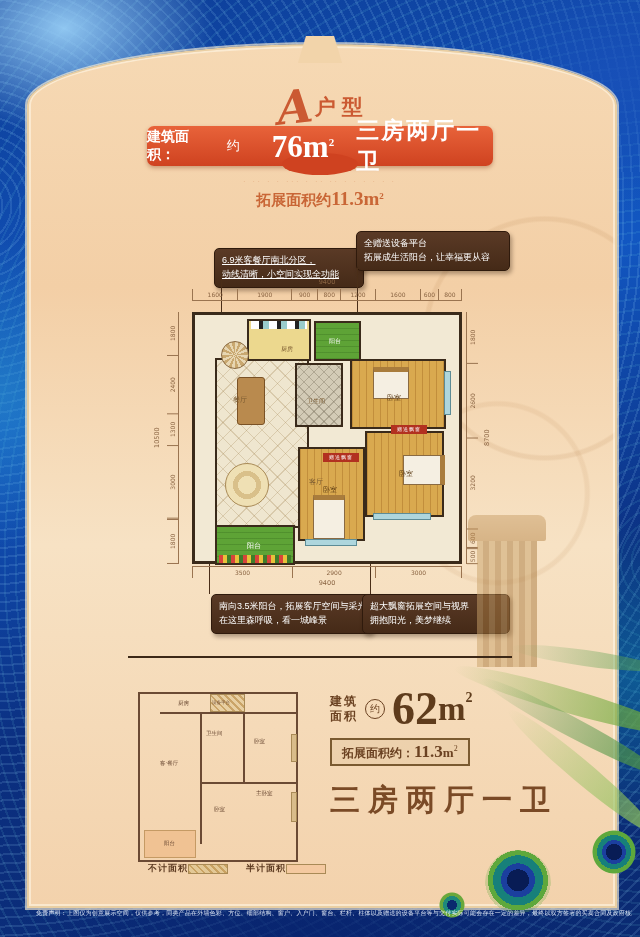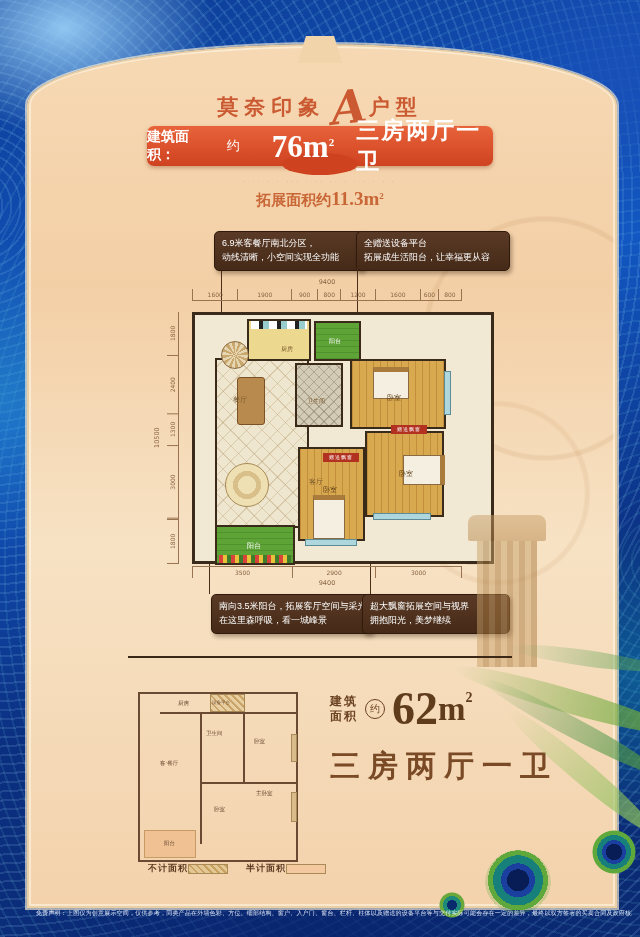--- a/index.html
+++ b/index.html
@@ -47,21 +47,21 @@
     letter-spacing:3px;color:rgba(200,110,60,.5);}
   .expand{position:absolute;left:0;top:188px;width:100%;text-align:center;color:#c96636;font-weight:bold;}
   .expand .e-label{font-size:15px;}
   .expand .e-val{font-size:19px;}
   .expand sup{font-size:9px;}
   
   .callout{position:absolute;background:linear-gradient(180deg,#5a3a26,#452a17);border:1px solid #2f1a0c;
     border-radius:5px;color:#fff;font-size:9px;line-height:1.55;padding:5px 7px;
     box-shadow:2px 3px 4px rgba(40,20,5,.35);font-family:"Liberation Sans","DejaVu Sans",sans-serif;}
   .callout span{display:block;white-space:nowrap;}
-  .c1{left:214px;top:231px;width:134px;}
+  .c1{left:214px;top:248px;width:134px;text-decoration:underline;}
   .c2{left:356px;top:231px;width:138px;}
   .c3{left:211px;top:594px;width:146px;}
   .c4{left:362px;top:594px;width:132px;}
   .leader{position:absolute;width:1px;background:#4a2e18;}
   .l1{left:221px;top:271px;height:196px;}
   .l2{left:357px;top:268px;height:72px;}
   .l3{left:209px;top:556px;height:38px;}
   .l4{left:370px;top:500px;height:94px;}
   .dot{position:absolute;width:5px;height:5px;border-radius:50%;background:#3c2412;}
   .d1{left:219px;top:465px;} .d2{left:355px;top:338px;} .d4{left:368px;top:497px;}
@@ -78,21 +78,21 @@
   .dimcol span{display:flex;align-items:center;justify-content:center;border-top:1px solid #9a7450;
     writing-mode:vertical-rl;transform:rotate(180deg);overflow:hidden;}
   .dimcol span:last-child{border-bottom:1px solid #9a7450;}
   .dim-left{left:167px;top:312px;height:252px;border-right:1px solid #9a7450;}
   .dim-right{left:466px;top:312px;height:252px;border-left:1px solid #9a7450;}
   .dim-left-total{position:absolute;left:152px;top:312px;height:252px;width:10px;display:flex;align-items:center;
     justify-content:center;writing-mode:vertical-rl;transform:rotate(180deg);font-size:6.5px;}
   .dim-right-total{position:absolute;left:482px;top:312px;height:252px;width:10px;display:flex;align-items:center;
     justify-content:center;writing-mode:vertical-rl;transform:rotate(180deg);font-size:6.5px;}
   
-  .plan{position:absolute;left:192px;top:312px;width:302px;height:252px;border:3px solid #3a2a1a;
+  .plan{position:absolute;left:192px;top:312px;width:270px;height:252px;border:3px solid #3a2a1a;
     box-sizing:border-box;background:#f2e9d4;}
   .room{position:absolute;border:2px solid #3a2a1a;box-sizing:border-box;}
   .lbl{position:absolute;font-size:7px;color:#7a5a30;white-space:nowrap;}
   .tile{background:
      repeating-linear-gradient(45deg, rgba(160,130,80,.28) 0 1px, transparent 1px 11px),
      repeating-linear-gradient(-45deg, rgba(160,130,80,.28) 0 1px, transparent 1px 11px),#efe6cf;}
   .wood{background:repeating-linear-gradient(90deg, rgba(140,80,15,.3) 0 1px, transparent 1px 7px),#d9a94f;}
   .green{background:repeating-linear-gradient(0deg, rgba(40,90,20,.25) 0 1px, transparent 1px 6px),#5ea336;}
   .bathtile{background:
      repeating-linear-gradient(45deg, rgba(110,100,80,.35) 0 1px, transparent 1px 7px),
@@ -158,21 +158,20 @@
 </style>
 </head>
 <body>
 
 <div class="bg"></div>
 
 <div class="panel"></div>
 <div class="keystone"></div>
 
 <div class="title">
-  <span>莫奈印象</span>
   <span class="script">A</span>
   <span>户型</span>
 </div>
 
 <div class="banner">
   <span class="b-label">建筑面积：</span>
   <span class="b-approx">约</span>
   <span class="b-big"><span>76m</span><sup>2</sup></span>
   <span class="b-rooms">三房两厅一卫</span>
 </div>
@@ -314,20 +313,23 @@
 <div class="summary">
   <div class="srow1">
     <span class="s-stack">
       <span>建筑</span>
       <span>面积</span>
     </span>
     <span class="s-approx">约</span>
     <span class="s-big">62</span>
     <span class="s-unit"><span>m</span><sup class="s-sup">2</sup></span>
   </div>
+  <div class="sbox">
+    <span class="x-label">拓展面积约：</span><span class="x-val">11.3</span><span class="x-unit">m</span><sup>2</sup>
+  </div>
   <div class="s-rooms">三房两厅一卫</div>
 </div>
 
 <div class="frond f4"></div>
 <div class="frond f1"></div>
 <div class="frond f2"></div>
 <div class="frond f3"></div>
 <div class="eye eye-right"></div>
 <div class="eye eye-big"></div>
 <div class="eye eye-small"></div>

